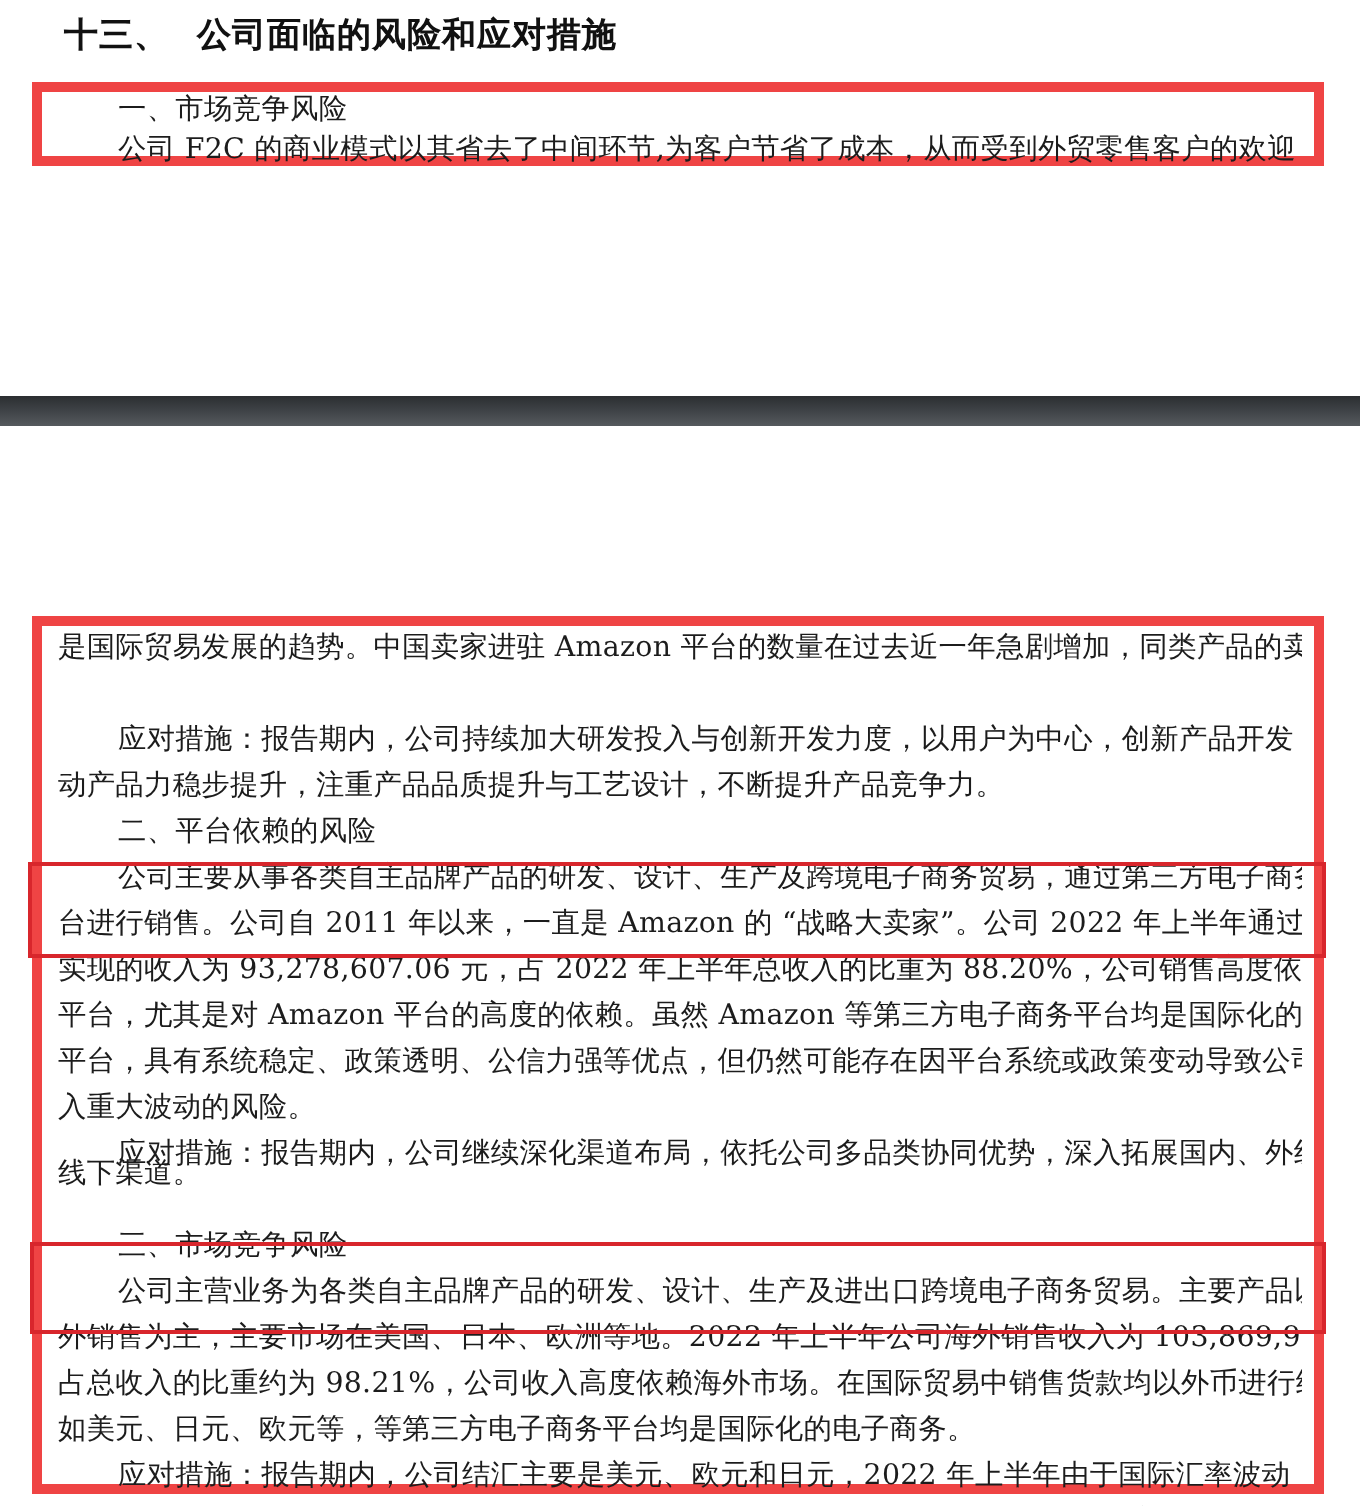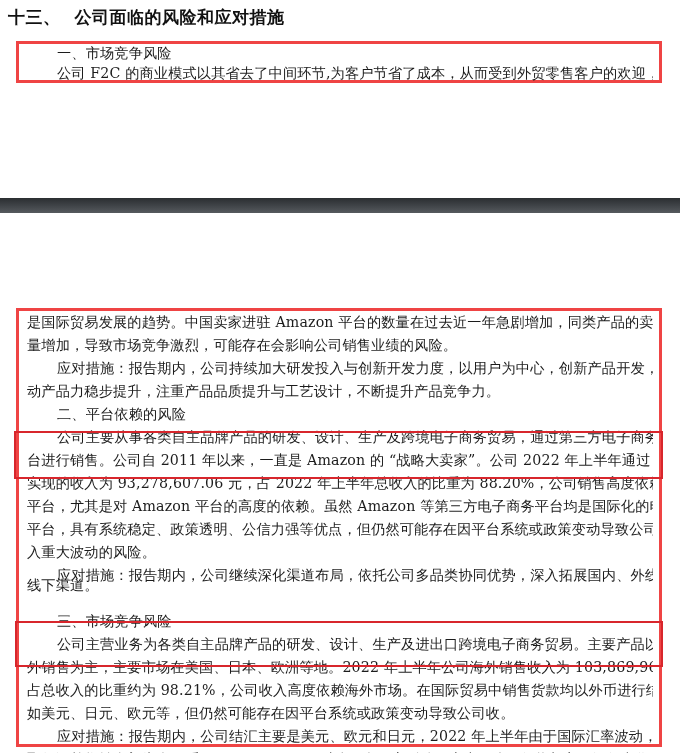--- a/index.html
+++ b/index.html
@@ -24,35 +24,35 @@
     .page-1 {
       top: 0;
       height: 198px;
     }
     .page-2 {
       top: 213px;
       height: 540px;
     }
     .section-title {
       position: absolute;
-      left: 8px;
+      left: 32px;
       top: 6px;
       font-family: "DejaVu Sans", "Liberation Sans", sans-serif;
       font-weight: bold;
       font-size: 17px;
       letter-spacing: 0.5px;
       color: #111;
       white-space: nowrap;
     }
     .section-title .num {
       margin-right: 14px;
     }
     .box {
       position: absolute;
-      border: 3px solid #ef4444;
+      border: 5px solid #ef4444;
       box-sizing: border-box;
     }
     .box-1 {
       left: 16px;
       top: 41px;
       width: 646px;
       height: 42px;
     }
     .box-2 {
       left: 16px;
@@ -125,37 +125,36 @@
     <div class="line indent" style="top:18px;">公司 F2C 的商业模式以其省去了中间环节,为客户节省了成本，从而受到外贸零售客户的欢迎，也</div>
   </div>
 
 </div>
 
 <div class="divider-bar"></div>
 
 <div class="page page-2">
   <div class="box box-2">
     <div class="line" style="top:0px;">是国际贸易发展的趋势。中国卖家进驻 Amazon 平台的数量在过去近一年急剧增加，同类产品的卖家数</div>
-    <div class="line" style="top:23px;">量增加，导致市场竞争激烈，可能存在会影响公司销售业绩的风险。</div>
     <div class="line indent" style="top:46px;">应对措施：报告期内，公司持续加大研发投入与创新开发力度，以用户为中心，创新产品开发，推</div>
     <div class="line indent" style="top:92px;">二、平台依赖的风险</div>
     <div class="line" style="top:69px;">动产品力稳步提升，注重产品品质提升与工艺设计，不断提升产品竞争力。</div>
     <div class="line indent" style="top:115px;">公司主要从事各类自主品牌产品的研发、设计、生产及跨境电子商务贸易，通过第三方电子商务平</div>
     <div class="line" style="top:138px;">台进行销售。公司自 2011 年以来，一直是 Amazon 的 “战略大卖家”。公司 2022 年上半年通过 Amazon</div>
     <div class="line" style="top:161px;">实现的收入为 93,278,607.06 元，占 2022 年上半年总收入的比重为 88.20%，公司销售高度依赖第三方</div>
     <div class="line" style="top:184px;">平台，尤其是对 Amazon 平台的高度的依赖。虽然 Amazon 等第三方电子商务平台均是国际化的电子商务</div>
     <div class="line" style="top:207px;">平台，具有系统稳定、政策透明、公信力强等优点，但仍然可能存在因平台系统或政策变动导致公司收</div>
     <div class="line" style="top:230px;">入重大波动的风险。</div>
     <div class="line indent" style="top:253px;">应对措施：报告期内，公司继续深化渠道布局，依托公司多品类协同优势，深入拓展国内、外线上、</div>
     <div class="line" style="top:263px;">线下渠道。</div>
     <div class="line indent" style="top:299px;">三、市场竞争风险</div>
     <div class="line indent" style="top:322px;">公司主营业务为各类自主品牌产品的研发、设计、生产及进出口跨境电子商务贸易。主要产品以海</div>
     <div class="line" style="top:345px;">外销售为主，主要市场在美国、日本、欧洲等地。2022 年上半年公司海外销售收入为 103,869,963.69 元，</div>
     <div class="line" style="top:368px;">占总收入的比重约为 98.21%，公司收入高度依赖海外市场。在国际贸易中销售货款均以外币进行结算，</div>
-    <div class="line" style="top:391px;">如美元、日元、欧元等，但仍然可能存在因平台系统或政策变动导致公司收。</div>
+    <div class="line" style="top:391px;">如美元、日元、欧元等，等第三方电子商务平台均是国际化的电子商务。</div>
     <div class="line indent" style="top:414px;">应对措施：报告期内，公司结汇主要是美元、欧元和日元，2022 年上半年由于国际汇率波动，公司</div>
     <div class="line" style="top:437px;">取得汇兑收益金额为人民币 258,965.43 元，对公司有一定影响。未来，公司仍将与主要银行合作，采</div>
 
   </div>
 
   <div class="highlight highlight-1"></div>
   <div class="highlight highlight-2"></div>
 </div>
 
 </body></html>

